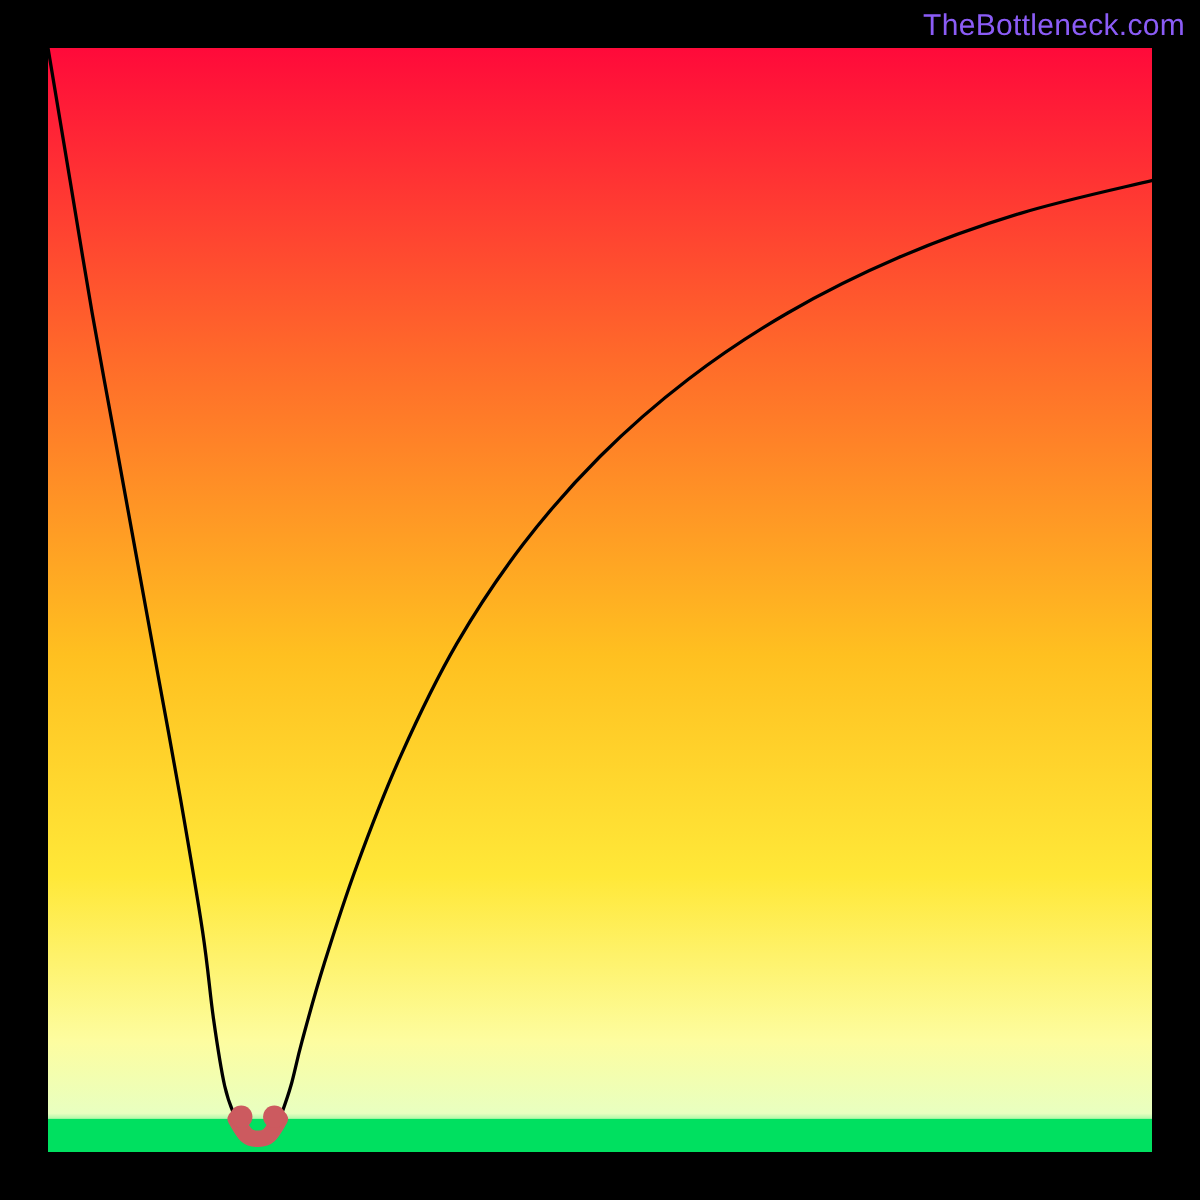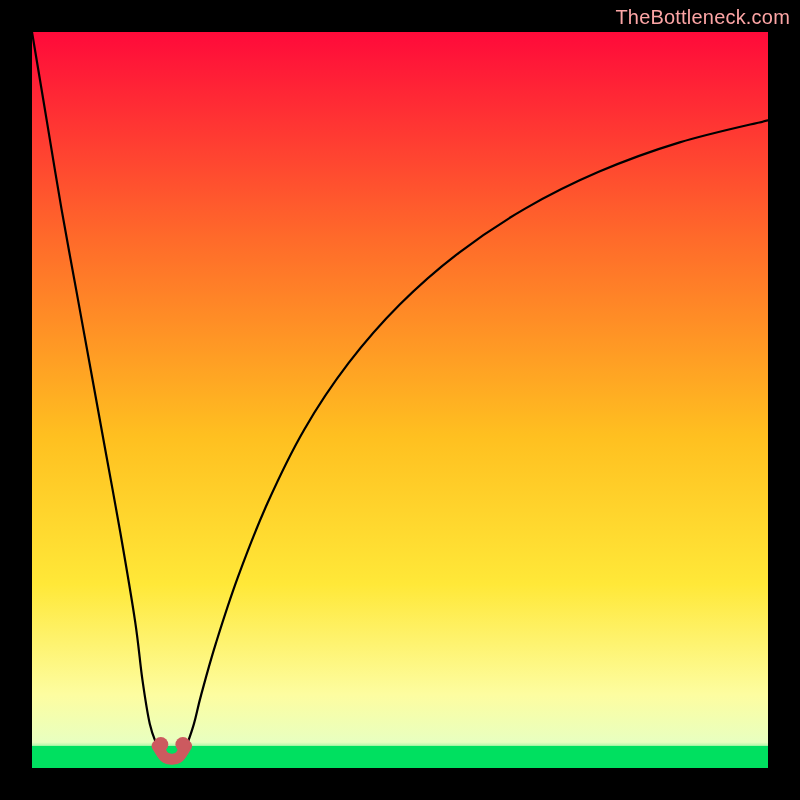--- a/index.html
+++ b/index.html
@@ -22,21 +22,21 @@
     left: 32px;
     top: 32px;
     width: 736px;
     height: 736px;
     overflow: hidden;
   }
   .watermark {
     position: absolute;
     top: 6px;
     right: 10px;
-    color: #fca5a5;
+    color: #8b5cf6;
     font-size: 20px;
     font-weight: 500;
     letter-spacing: 0.2px;
     user-select: none;
   }
   svg { display: block; }
 </style>
 </head>
 <body>
 

